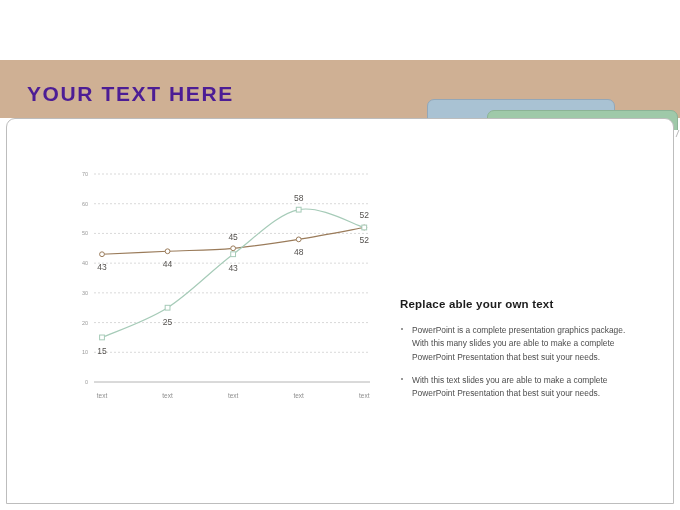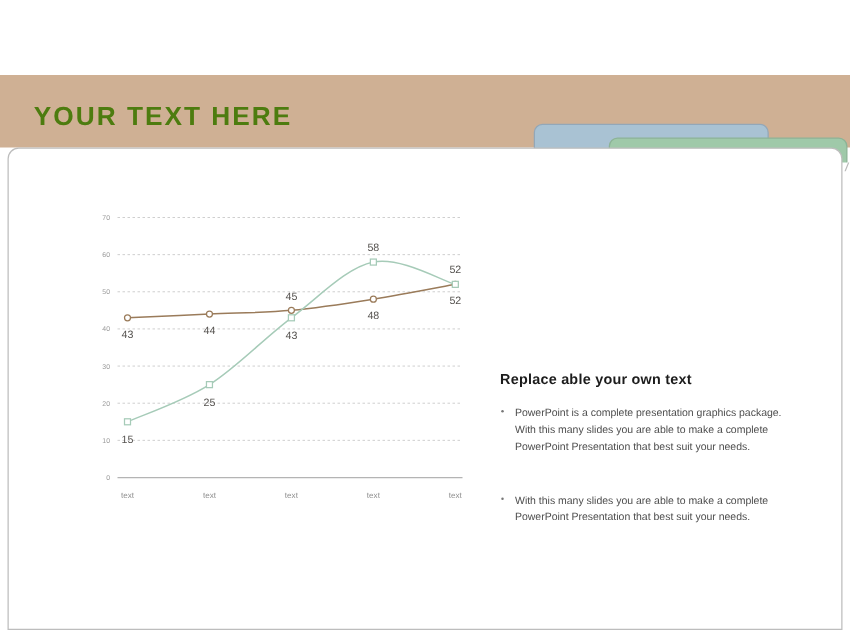--- a/index.html
+++ b/index.html
@@ -10,21 +10,21 @@
   }
   #slide{position:absolute;inset:0;background:#ffffff;}
 
   
   .header-band{
     position:absolute;left:0;top:60px;width:680px;height:58px;
     background:#cfb094;
   }
   .slide-title{
     position:absolute;left:27px;top:83px;
-    font-size:21px;font-weight:bold;color:#4d7c0f;
+    font-size:21px;font-weight:bold;color:#4c1d95;
     letter-spacing:1.6px;line-height:1;white-space:nowrap;
   }
 
   
   .tab{
     position:absolute;
     border:1px solid #8d9aa6;
     border-radius:7px 7px 0 0;
     box-sizing:border-box;
   }
@@ -64,21 +64,21 @@
   
   .text-block{
     position:absolute;left:400px;top:298px;width:232px;
   }
   .tb-title{
     font-size:11.5px;font-weight:bold;color:#1c1c1c;
     margin:0 0 14px 0;letter-spacing:.2px;
   }
   .tb-list{list-style:none;margin:0;padding:0;}
   .tb-item{
-    position:relative;padding-left:12px;margin-bottom:30px;
+    position:relative;padding-left:12px;margin-bottom:10px;
     font-size:8.4px;line-height:1.58;color:#4d4d4d;
   }
   .tb-item:last-child{margin-bottom:0;}
   .tb-bullet{
     position:absolute;left:1px;top:4px;
     width:2px;height:2px;background:#777;border-radius:50%;
   }
 </style>
 </head>
 <body>
@@ -144,18 +144,18 @@
 
   <div class="text-block">
     <div class="tb-title">Replace able your own text</div>
     <ul class="tb-list">
       <li class="tb-item">
         <span class="tb-bullet"></span>
         <span>PowerPoint is a complete presentation graphics package. With this many slides you are able to make a complete PowerPoint Presentation that best suit your needs.</span>
       </li>
       <li class="tb-item">
         <span class="tb-bullet"></span>
-        <span>With this many slides you are able to make a complete PowerPoint Presentation that best suit your needs.</span>
+        <span>With this text slides you are able to make a complete PowerPoint Presentation that best suit your needs.</span>
       </li>
     </ul>
   </div>
 
 </div>
 
 </body></html>

